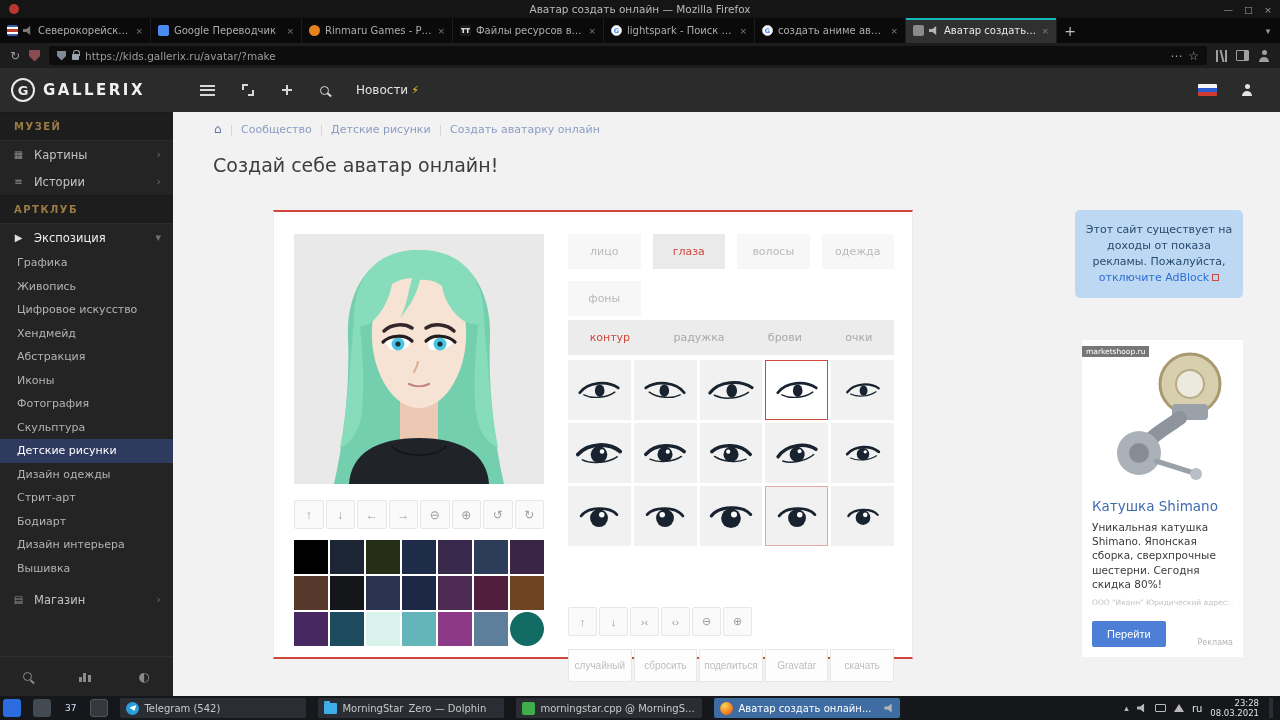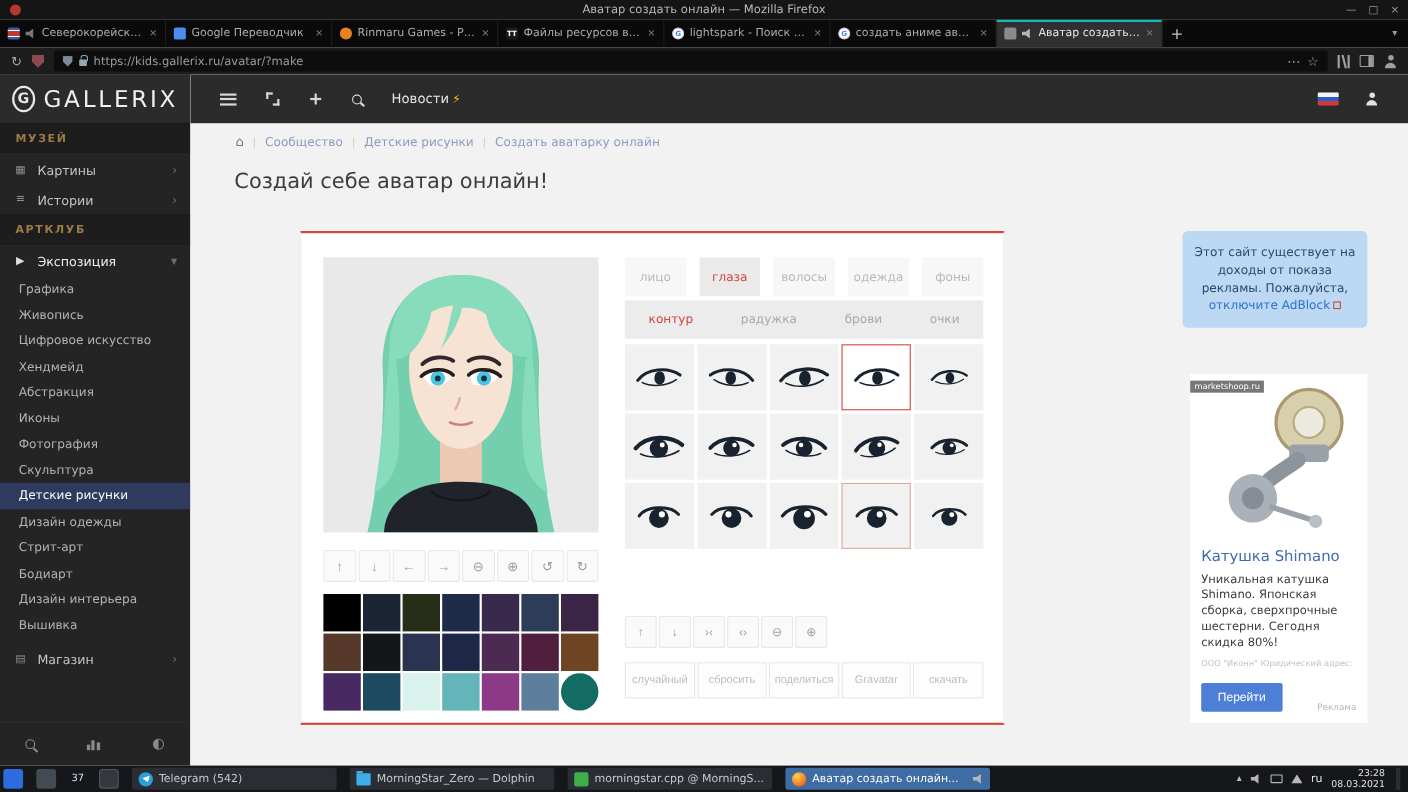--- a/index.html
+++ b/index.html
@@ -48,21 +48,21 @@
   .person-ic::before{content:"";position:absolute;left:3.5px;top:0;width:5px;height:5px;border-radius:50%;background:#9f9f9f}
   .person-ic::after{content:"";position:absolute;left:1px;bottom:0;width:10px;height:5px;border-radius:5px 5px 0 0;background:#9f9f9f}
 
   
   .content{position:absolute;top:68px;left:0;right:0;bottom:24px;display:flex}
 
   
   .sidebar{width:173px;background:#242424;flex-shrink:0;position:relative;color:#bdbdbd}
   .logo{height:44px;display:flex;align-items:center;gap:8px;padding:0 11px;background:#2b2b2b}
   .logo-g{width:24px;height:24px;border:2px solid #e8e8e8;border-radius:50%;display:flex;align-items:center;justify-content:center;color:#e8e8e8;font-size:13px;font-weight:bold}
-  .logo-text{color:#f0f0f0;font-size:21px;font-weight:normal;letter-spacing:2.5px}
+  .logo-text{color:#f0f0f0;font-size:15px;font-weight:bold;letter-spacing:2.5px}
   .side-header{background:#1d1d1d;color:#9b7b45;font-size:10px;font-weight:bold;letter-spacing:1.5px;padding:8px 14px;border-top:1px solid #191919;border-bottom:1px solid #2b2b2b}
   .side-item{height:27px;display:flex;align-items:center;gap:9px;padding:0 12px;font-size:11.5px;color:#c3c3c3}
   .side-ic{width:13px;color:#8f8f8f;font-size:10px;text-align:center;flex-shrink:0}
   .chev{margin-left:auto;color:#6f6f6f;font-size:11px}
   .sub-item{height:23.5px;display:flex;align-items:center;padding:0 12px 0 17px;font-size:11px;color:#b3b3b3}
   .sub-item.active{background:var(--sidebar-active,#2e3b5e);color:#fff}
   .side-bottom{position:absolute;bottom:0;left:0;right:0;height:40px;display:flex;align-items:center;justify-content:space-around;color:#8a8a8a;border-top:1px solid #2e2e2e;font-size:13px}
   .mag{width:9px;height:9px;border:1.5px solid currentColor;border-radius:50%;position:relative;display:inline-block}
   .mag::after{content:"";position:absolute;width:5px;height:1.5px;background:currentColor;right:-4px;bottom:-2px;transform:rotate(42deg)}
   .chart-ic{width:13px;height:11px;display:flex;align-items:flex-end;gap:1.5px}
@@ -99,21 +99,21 @@
   .card-left{position:absolute;left:20px;top:22px;width:250px}
   .avatar-panel{width:250px;height:250px;background:var(--av-bg,#e9e9e9)}
   .avatar-panel svg{display:block;width:100%;height:100%}
   .ctrl-row{display:grid;grid-template-columns:repeat(8,1fr);gap:2px;margin-top:16px}
   .ctrl-btn{height:29px;background:#fafafa;border:1px solid #e7e7e7;border-radius:2px;color:#9e9e9e;font-size:12px;display:flex;align-items:center;justify-content:center;cursor:default}
   .palette{display:grid;grid-template-columns:repeat(7,34px);gap:2px;margin-top:11px}
   .swatch{width:34px;height:34px}
   .swatch.round{border-radius:50%}
 
   .card-right{position:absolute;left:294px;top:22px;width:326px}
-  .cat-tabs{display:grid;grid-template-columns:repeat(5,1fr);gap:12px}
+  .cat-tabs{display:grid;grid-template-columns:repeat(4,1fr);gap:12px}
   .cat-tab{height:35px;display:flex;align-items:center;justify-content:center;font-size:11px;color:#b9b9b9;background:#f7f7f7}
   .cat-tab.active{background:#eaeaea;color:var(--accent,#d0473b)}
   .sub-tabs{margin-top:4px;height:35px;background:#ececec;display:flex;align-items:center;justify-content:space-around;font-size:11px;color:#a9a9a9}
   .sub-tab.active{color:var(--accent,#d0473b)}
   .eye-grid{margin-top:5px;display:grid;grid-template-columns:repeat(5,1fr);gap:3px}
   .eye-cell{height:60px;background:#f1f1f1;display:flex;align-items:center;justify-content:center;border:1px solid transparent}
   .eye-cell svg{width:44px;height:32px}
   .eye-cell.sel1{background:#fff;border-color:var(--accent,#d0473b)}
   .eye-cell.sel2{border-color:#dfa9a0}
   .eye-cell svg.fx{transform:scaleX(-1)}

